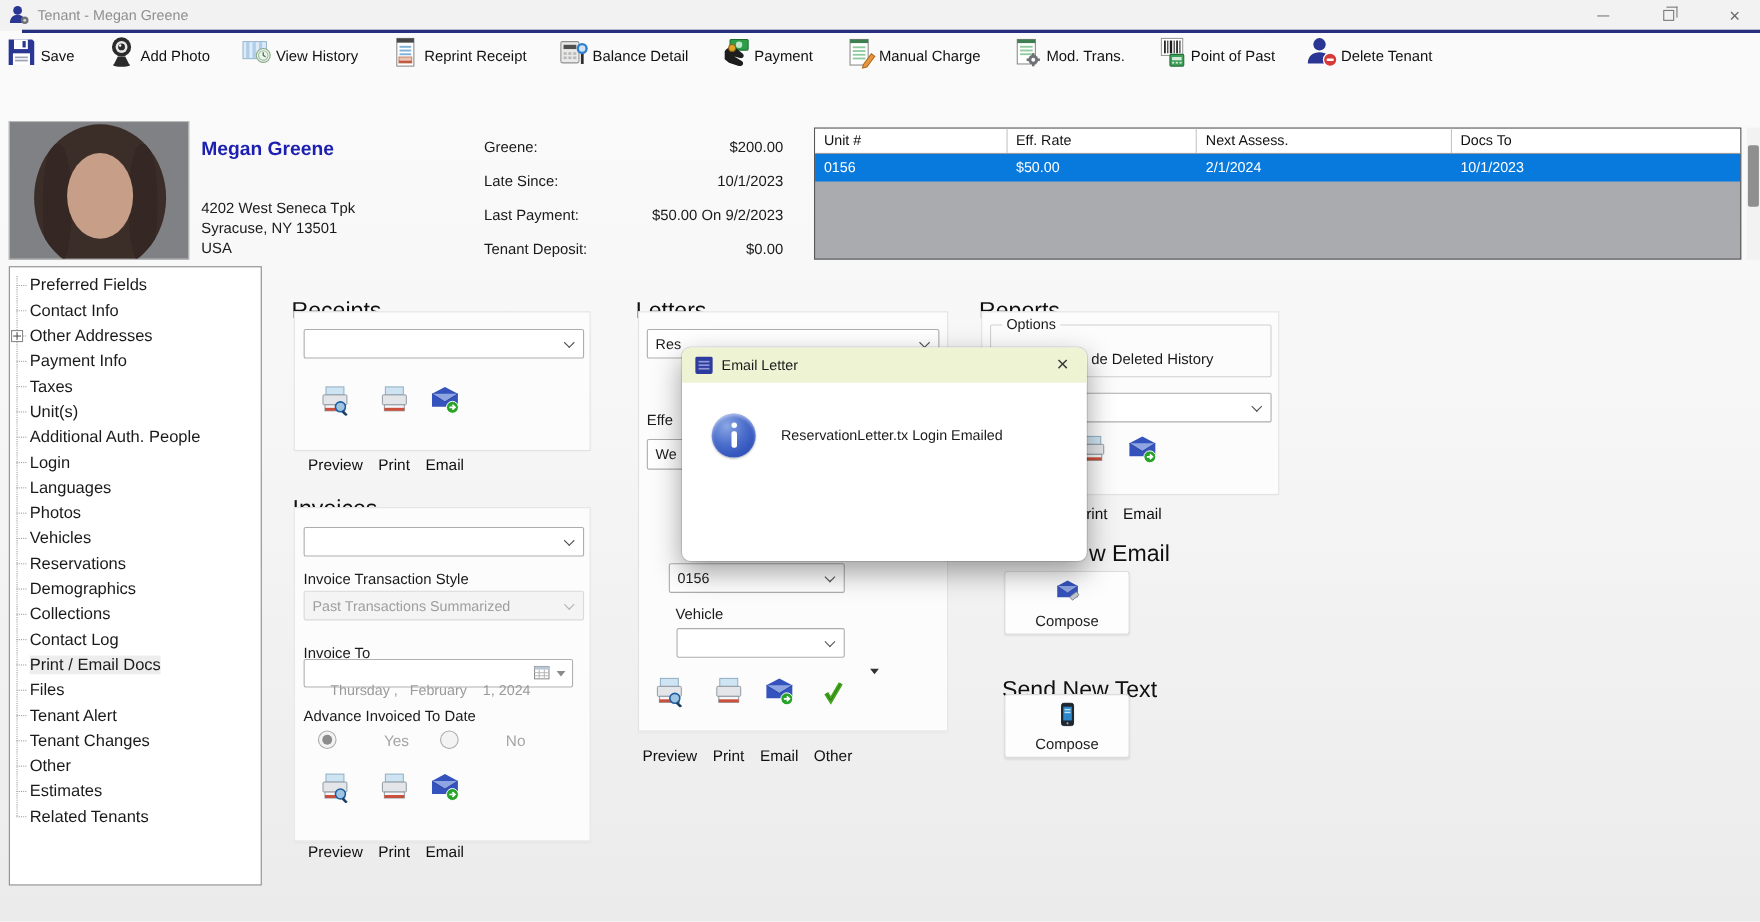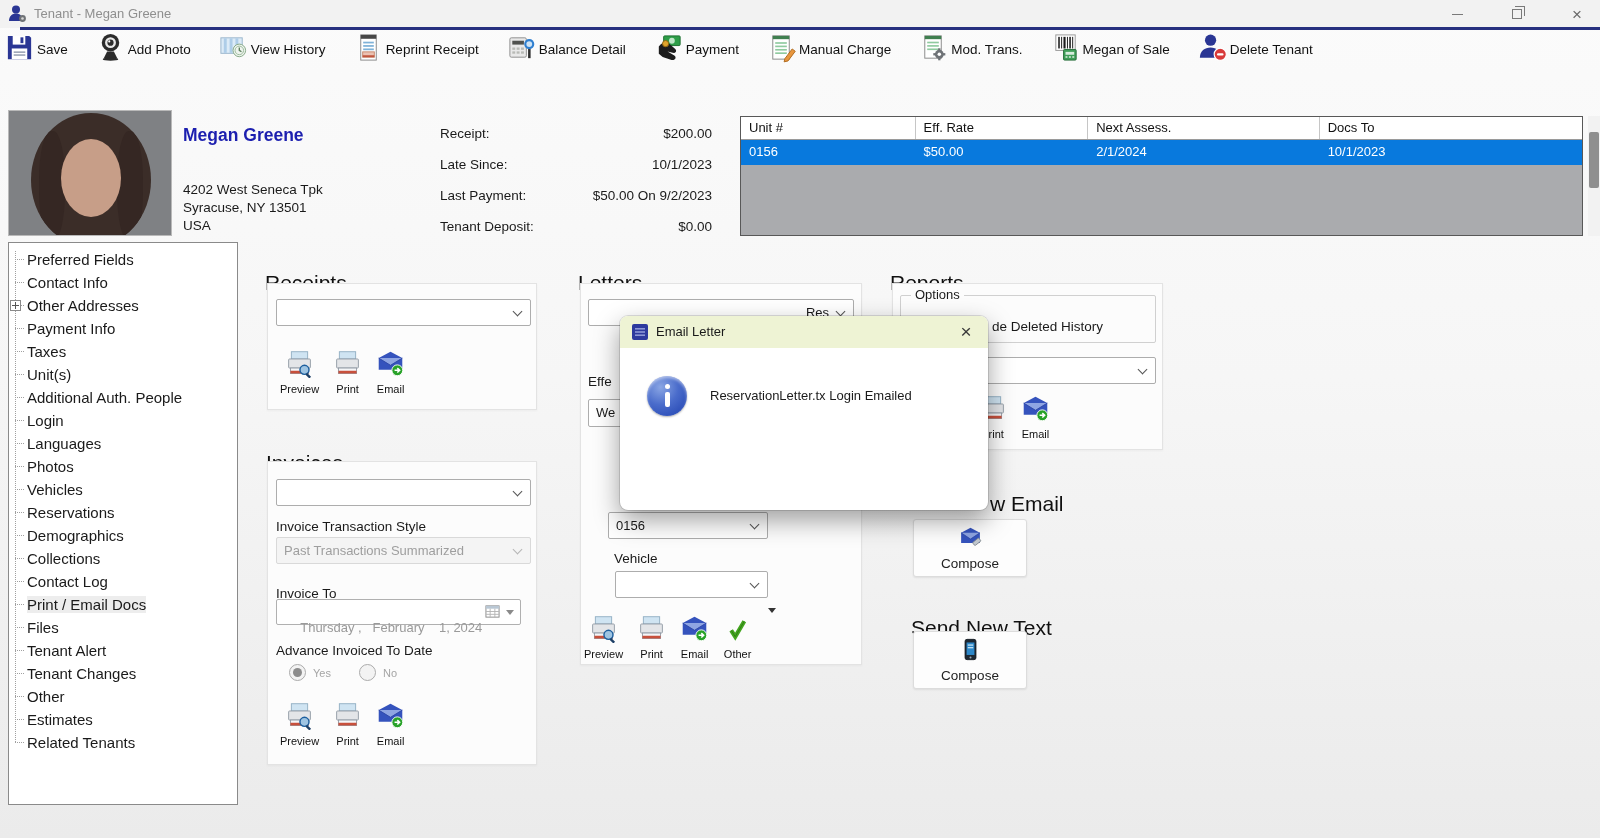--- a/index.html
+++ b/index.html
@@ -62,32 +62,32 @@
   .panel { position:absolute; background:#fcfcfc; border:1px solid #e3e3e3; box-shadow:0 1px 2px rgba(0,0,0,.04); }
   .combo { position:absolute; height:27px; background:#fff; border:1px solid #adadad; border-radius:2px; font-size:13px; padding:5px 24px 0 7px; cursor:pointer; white-space:nowrap; overflow:hidden; }
   .combo .chev { position:absolute; right:9px; top:8px; }
   .chev { width:7px; height:7px; border-right:1.6px solid #555; border-bottom:1.6px solid #555; transform:rotate(45deg); display:inline-block; }
   .combo.disabled { background:#f4f4f4; border-color:#d9d9d9; color:#9e9e9e; }
   .combo.disabled .chev { border-color:#b5b5b5; }
   .flabel { position:absolute; font-size:13.5px; color:#1a1a1a; white-space:nowrap; }
   .btn-row { position:absolute; display:flex; gap:14px; }
   .ibtn { display:flex; flex-direction:column; align-items:center; gap:1px; cursor:pointer; }
   .ibtn svg { width:29px; height:29px; }
-  .ibtn .blabel { font-size:11px; color:#111; white-space:nowrap; }
+  .ibtn .blabel { font-size:14px; color:#111; white-space:nowrap;margin-top:30px; }
   .split-caret { position:relative; top:-6px; left:2px; width:0; height:0; border-left:4px solid transparent; border-right:4px solid transparent; border-top:5px solid #333; }
 
   .datefield { position:absolute; height:26px; background:#fff; border:1px solid #b0b0b0; border-radius:2px; font-size:13px; color:#9a9a9a; padding:5px 44px 16px 9px; white-space:pre; cursor:pointer; }
   .cal-icon { position:absolute; right:20px; top:4px; width:15px; height:15px; }
   .caret-down { position:absolute; right:6px; top:10px; width:0; height:0; border-left:4px solid transparent; border-right:4px solid transparent; border-top:5px solid #8a8a8a; }
 
   .radio-row { position:absolute; display:flex; gap:28px; }
   .radio-opt { display:flex; align-items:center; gap:7px; cursor:pointer; }
   .radio-circ { width:17px; height:17px; border-radius:50%; border:1px solid #ababab; background:#f3f3f3; position:relative; }
   .radio-circ.on::after { content:""; position:absolute; left:3px; top:3px; width:9px; height:9px; border-radius:50%; background:#8c8c8c; }
-  .radio-lab { font-size:11px; color:#a5a5a5; }
+  .radio-lab { font-size:14px; color:#a5a5a5;margin-left:36px; }
 
   .groupbox { position:absolute; border:1px solid #d0d0d0; border-radius:2px; }
   .groupbox .legend { position:absolute; left:10px; top:-9px; background:#fcfcfc; padding:0 4px; font-size:13px; color:#1a1a1a; }
 
   .compose-btn { position:absolute; width:114px; height:58px; background:#fdfdfd; border:1px solid #dcdcdc; border-radius:3px; box-shadow:0 1px 2px rgba(0,0,0,.08); display:flex; flex-direction:column; align-items:center; justify-content:center; gap:2px; cursor:pointer; }
   .compose-btn svg { width:25px; height:25px; }
   .compose-btn .blabel { font-size:13.5px; color:#222; }
 
   
   .dialog { position:absolute; left:620px; top:316px; width:368px; height:194px; background:#fff; border-radius:8px; box-shadow:0 10px 26px rgba(0,0,0,.38), 0 0 0 1px rgba(0,0,0,.12); z-index:50; }
@@ -249,21 +249,21 @@
               <rect x="22.9" y="5" width="1" height="12"></rect>
             </g>
             <rect x="14" y="18" width="13" height="11" rx="1" fill="#3f9e58" stroke="#266e3a"></rect>
             <rect x="16" y="20.5" width="9" height="3" fill="#d6ecdc"></rect>
             <g fill="#d6ecdc">
               <rect x="16" y="25" width="2" height="1.6"></rect>
               <rect x="19.5" y="25" width="2" height="1.6"></rect>
               <rect x="23" y="25" width="2" height="1.6"></rect>
             </g>
           </svg></span>
-      <span class="tlabel">Megan of Sale</span>
+      <span class="tlabel">Point of Past</span>
     </div>
     <div class="tool-item">
       <span><svg viewBox="0 0 32 32">
             <circle cx="14" cy="8.5" r="5.8" fill="#2a3694"></circle>
             <path d="M3 26.5c0-7 5-10.5 11-10.5s11 3.5 11 10.5z" fill="#2a3694"></path>
             <circle cx="24" cy="23" r="6.3" fill="#d83a3a" stroke="#fff" stroke-width="1.2"></circle>
             <rect x="20.6" y="21.9" width="6.8" height="2.4" rx="1.2" fill="#fff"></rect>
           </svg></span>
       <span class="tlabel">Delete Tenant</span>
     </div>
@@ -277,21 +277,21 @@
     </div>
   </div>
   <div class="tenant-name">Megan Greene</div>
   <div class="tenant-address">
     <div>4202 West Seneca Tpk</div>
     <div>Syracuse, NY 13501</div>
     <div>USA</div>
   </div>
   <div class="summary">
     <div class="srow">
-        <span>Receipt:</span>
+        <span>Greene:</span>
         <span>$200.00</span>
       </div>
     <div class="srow">
         <span>Late Since:</span>
         <span>10/1/2023</span>
       </div>
     <div class="srow">
         <span>Last Payment:</span>
         <span>$50.00 On 9/2/2023</span>
       </div>
@@ -435,21 +435,21 @@
             <path d="M3 10l13 8 13-8" fill="#8fa5e2" stroke="#2c46a6"></path>
             <circle cx="23.5" cy="23.5" r="6" fill="#28a228" stroke="#fff"></circle>
             <path d="M20.5 23.5h5m-2-2.4l2.6 2.4-2.6 2.4" stroke="#fff" stroke-width="1.7" fill="none"></path>
           </svg></span>
         <span class="blabel">Email</span>
       </div>
   </div>
 
   <div class="hsec" style="left:578px; top:251px;">Letters</div>
   <div class="panel" style="left:580px; top:283px; width:282px; height:382px;"></div>
-  <div class="combo" style="left:588px; top:299px; width:266px;text-align:right;"><span>Res</span><span class="chev"></span></div>
+  <div class="combo" style="left:588px; top:299px; width:266px;"><span>Res</span><span class="chev"></span></div>
   <div class="flabel" style="left:588px; top:374px;">Effe</div>
   <div class="combo" style="left:588px; top:399px; width:266px; height:28px;"><span>We</span></div>
   <div class="combo" style="left:608px; top:512px; width:160px;"><span>0156</span><span class="chev"></span></div>
   <div class="flabel" style="left:614px; top:551px;">Vehicle</div>
   <div class="combo" style="left:615px; top:571px; width:153px;"><span></span><span class="chev"></span></div>
   <div class="btn-row" style="left:584px; top:614px;">
     <div class="ibtn">
         <span><svg viewBox="0 0 32 32">
             <rect x="7" y="3" width="18" height="8" fill="#cfe4f2" stroke="#90aec2"></rect>
             <rect x="4" y="11" width="24" height="10" rx="1" fill="#e3e5e8" stroke="#9099a3"></rect>

